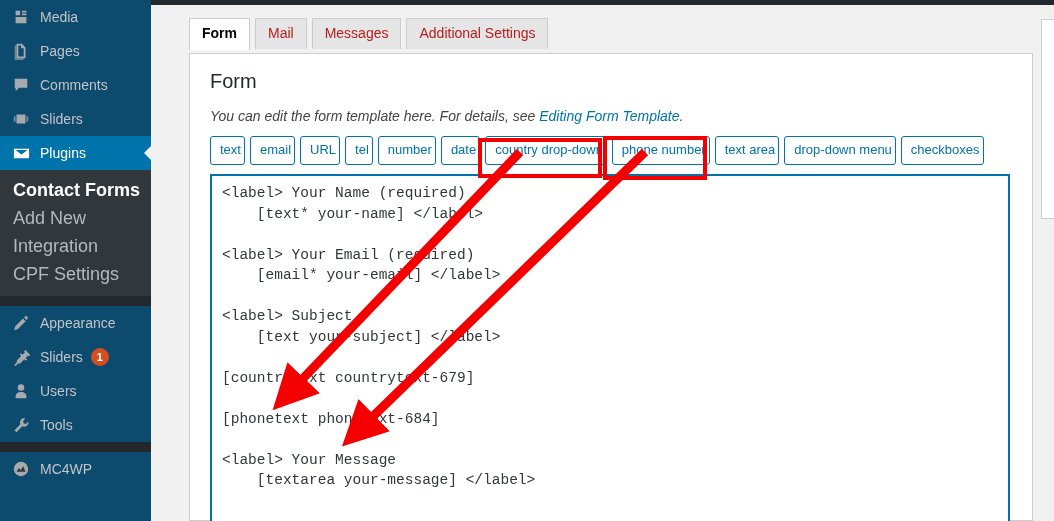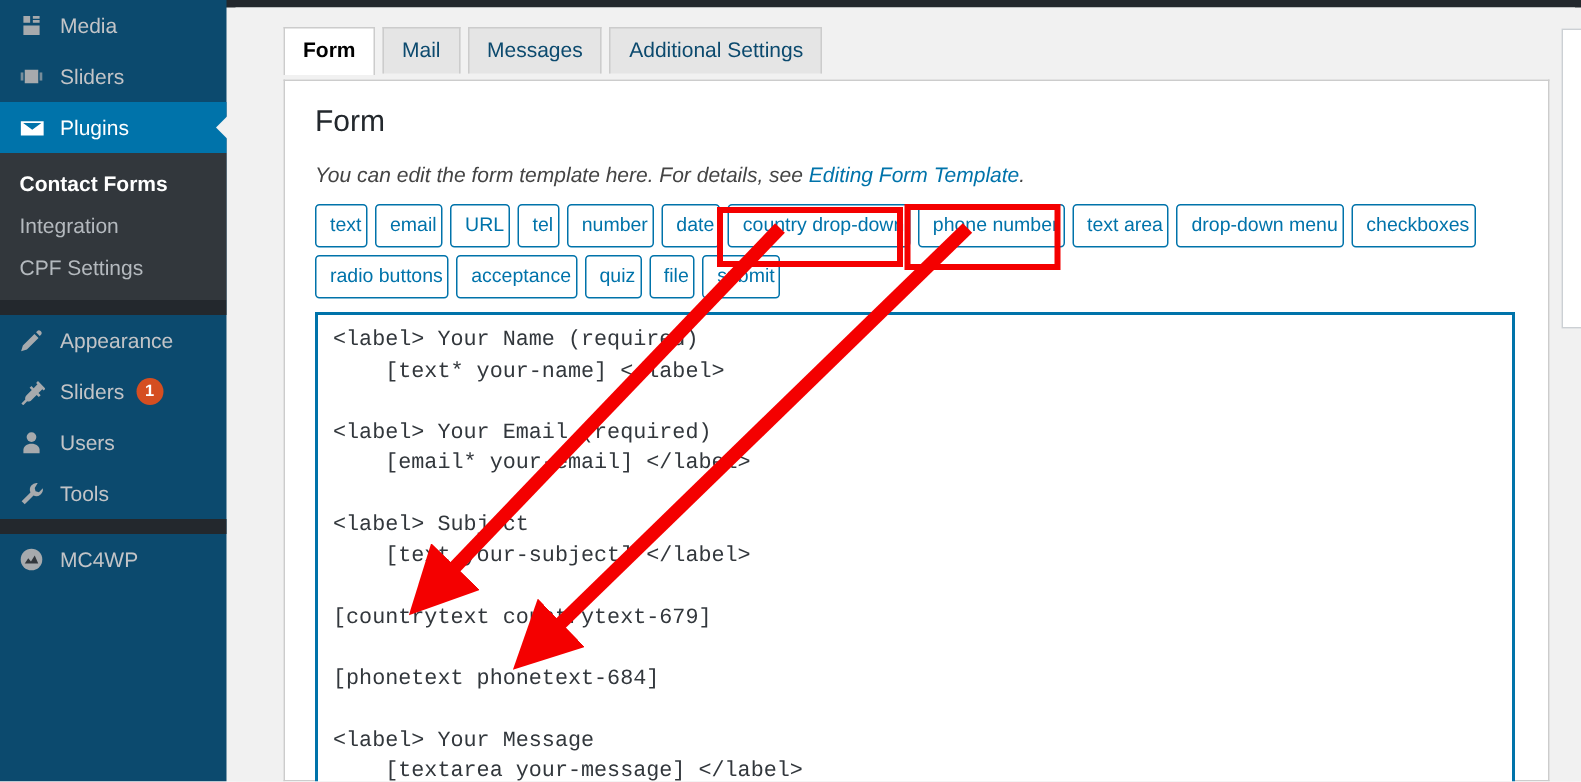--- a/index.html
+++ b/index.html
@@ -44,21 +44,21 @@
   .arrow-pointer {
     position: absolute; right: -1px; top: 50%; transform: translateY(-50%);
     width: 0; height: 0;
     border-top: 8px solid transparent;
     border-bottom: 8px solid transparent;
     border-right: 8px solid #f1f1f1;
   }
   .submenu { background: #32373c; padding: 6px 0 8px 0; }
   .submenu-item {
     padding: 5px 0 5px 13px;
-    font-size: 14px; color: #b4b9be; line-height: 18px;
+    font-size: 18px; color: #b4b9be; line-height: 18px;
     white-space: nowrap;
   }
   .submenu-item.current { color: #fff; font-weight: bold; }
   .menu-gap { height: 10px; background: #23282d; }
   .badge-count {
     display: inline-flex; align-items: center; justify-content: center;
     min-width: 18px; height: 18px; padding: 0 5px; margin-left: 8px;
     border-radius: 9px; background: #d54e21; color: #fff;
     font-size: 11px; font-weight: bold; line-height: 1;
   }
@@ -73,21 +73,21 @@
 
   .tabs {
     position: absolute; left: 32px; top: 13px;
     display: flex; align-items: flex-end; gap: 5px;
     z-index: 4;
   }
   .tab {
     border: 1px solid #ccc;
     border-bottom: none;
     background: #e5e5e5;
-    color: #0c4a6e;
+    color: #b91c1c;
     padding: 7px 12px 8px 12px;
     font-size: 14px; line-height: 15px;
     white-space: nowrap;
   }
   .tab.active {
     background: #fff; color: #000; font-weight: bold;
     border-color: #ccc;
     padding-bottom: 9px;
     margin-bottom: -1px;
   }
@@ -175,21 +175,38 @@
 
     <div class="menu-item">
       <span class="ico">
         <svg width="18" height="18" viewBox="0 0 20 20">
             <path d="M4 3h5v5H4V3zm7 0h5v2h-5V3zm0 3h5v2h-5V6zM4 10h12v7H4v-7z"></path>
           </svg>
       </span>
       <span class="mi-label">Media</span>
     </div>
 
-
+    <div class="menu-item">
+      <span class="ico">
+        <svg width="18" height="18" viewBox="0 0 20 20">
+            <path d="M5 2h6l4 4v12H5V2zm2 2v12h6V7h-3V4H7z"></path>
+            <path d="M3 4h2v14h8v2H3V4z" opacity=".65"></path>
+          </svg>
+      </span>
+      <span class="mi-label">Pages</span>
+    </div>
+
+    <div class="menu-item">
+      <span class="ico">
+        <svg width="18" height="18" viewBox="0 0 20 20">
+            <path d="M3 3h14v10H8l-4 4v-4H3V3z"></path>
+          </svg>
+      </span>
+      <span class="mi-label">Comments</span>
+    </div>
 
     <div class="menu-item">
       <span class="ico">
         <svg width="18" height="18" viewBox="0 0 20 20">
             <rect x="5" y="5" width="10" height="10"></rect>
             <rect x="2" y="7" width="2" height="6" opacity=".7"></rect>
             <rect x="16" y="7" width="2" height="6" opacity=".7"></rect>
           </svg>
       </span>
       <span class="mi-label">Sliders</span>
@@ -200,20 +217,21 @@
         <svg width="19" height="19" viewBox="0 0 20 20">
             <path d="M2 5h16v10H2V5zm1.6 1.3L10 11l6.4-4.7H3.6z"></path>
           </svg>
       </span>
       <span class="mi-label">Plugins</span>
       <span class="arrow-pointer"></span>
     </div>
 
     <div class="submenu">
       <div class="submenu-item current"><span>Contact Forms</span></div>
+      <div class="submenu-item"><span>Add New</span></div>
       <div class="submenu-item"><span>Integration</span></div>
       <div class="submenu-item"><span>CPF Settings</span></div>
     </div>
 
     <div class="menu-gap"></div>
 
     <div class="menu-item">
       <span class="ico">
         <svg width="18" height="18" viewBox="0 0 20 20">
             <path d="M16.5 2.8c-.6-.6-1.5-.6-2 0l-1.1 1.1 2.7 2.7 1.1-1.1c.5-.6.5-1.5-.1-2.1l-.6-.6zM12.2 5.1L3.6 13.7 2.3 18l4.3-1.3 8.6-8.6-3-3z"></path>
@@ -291,27 +309,20 @@
             <button class="tag-btn">URL</button>
             <button class="tag-btn">tel</button>
             <button class="tag-btn">number</button>
             <button class="tag-btn">date</button>
             <button class="tag-btn">country drop-down</button>
             <button class="tag-btn">phone number</button>
             <button class="tag-btn">text area</button>
             <button class="tag-btn">drop-down menu</button>
             <button class="tag-btn">checkboxes</button>
           </div>
-          <div class="tag-row">
-            <button class="tag-btn">radio buttons</button>
-            <button class="tag-btn">acceptance</button>
-            <button class="tag-btn">quiz</button>
-            <button class="tag-btn">file</button>
-            <button class="tag-btn">submit</button>
-          </div>
         </div>
 
         <textarea class="code-area" spellcheck="false" style="">&lt;label&gt; Your Name (required)
     [text* your-name] &lt;/label&gt;
 
 &lt;label&gt; Your Email (required)
     [email* your-email] &lt;/label&gt;
 
 &lt;label&gt; Subject
     [text your-subject] &lt;/label&gt;

